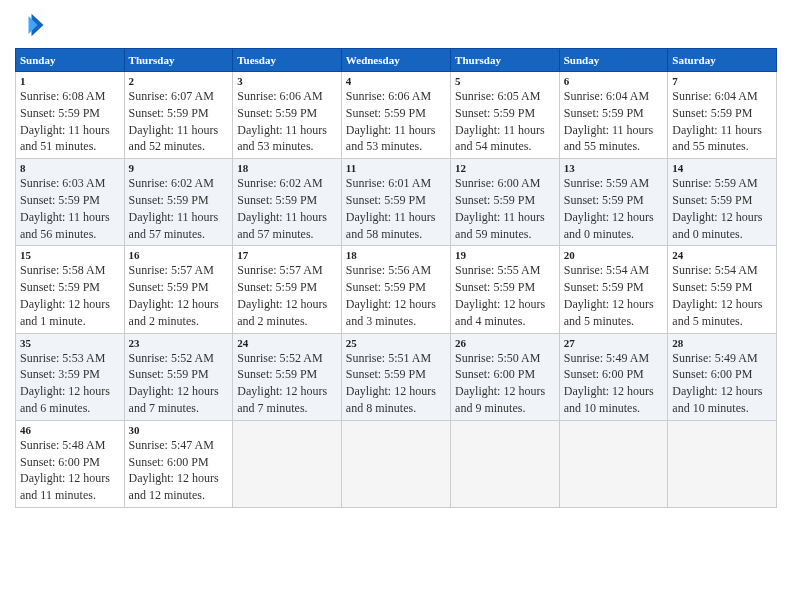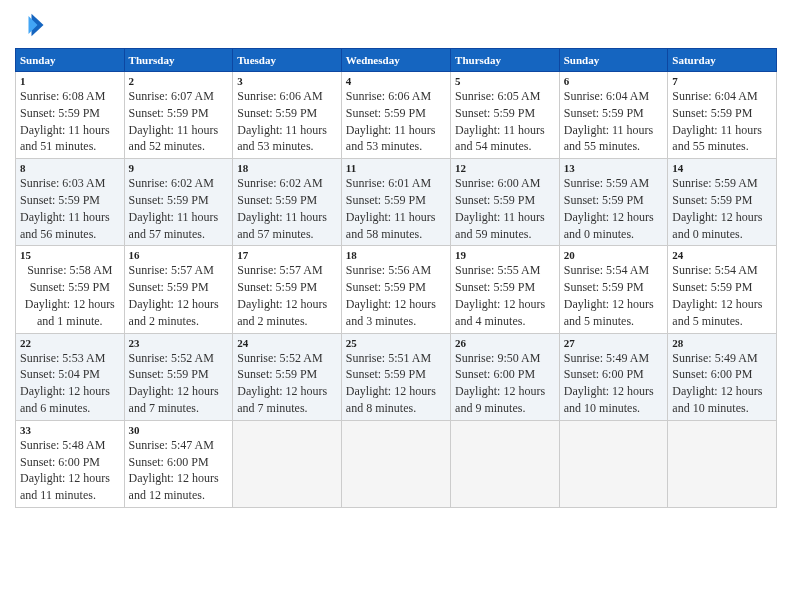--- a/index.html
+++ b/index.html
@@ -215,21 +215,21 @@
           <td>
             <span class="day-num">14</span>
             <div class="day-info" style="white-space: pre-line;">Sunrise: 5:59 AM
 Sunset: 5:59 PM
 Daylight: 12 hours and 0 minutes.</div>
           </td>
         </tr>
         <tr>
           <td>
             <span class="day-num">15</span>
-            <div class="day-info" style="white-space: pre-line; text-align: center;">Sunrise: 5:58 AM
+            <div class="day-info" style="white-space: pre-line;">Sunrise: 5:58 AM
 Sunset: 5:59 PM
 Daylight: 12 hours and 1 minute.</div>
           </td>
           <td>
             <span class="day-num">16</span>
             <div class="day-info" style="white-space: pre-line;">Sunrise: 5:57 AM
 Sunset: 5:59 PM
 Daylight: 12 hours and 2 minutes.</div>
           </td>
           <td>
@@ -258,23 +258,23 @@
           </td>
           <td>
             <span class="day-num">24</span>
             <div class="day-info" style="white-space: pre-line;">Sunrise: 5:54 AM
 Sunset: 5:59 PM
 Daylight: 12 hours and 5 minutes.</div>
           </td>
         </tr>
         <tr>
           <td>
-            <span class="day-num">22</span>
+            <span class="day-num">35</span>
             <div class="day-info" style="white-space: pre-line;">Sunrise: 5:53 AM
-Sunset: 5:04 PM
+Sunset: 3:59 PM
 Daylight: 12 hours and 6 minutes.</div>
           </td>
           <td>
             <span class="day-num">23</span>
             <div class="day-info" style="white-space: pre-line;">Sunrise: 5:52 AM
 Sunset: 5:59 PM
 Daylight: 12 hours and 7 minutes.</div>
           </td>
           <td>
             <span class="day-num">24</span>
@@ -283,40 +283,40 @@
 Daylight: 12 hours and 7 minutes.</div>
           </td>
           <td>
             <span class="day-num">25</span>
             <div class="day-info" style="white-space: pre-line;">Sunrise: 5:51 AM
 Sunset: 5:59 PM
 Daylight: 12 hours and 8 minutes.</div>
           </td>
           <td>
             <span class="day-num">26</span>
-            <div class="day-info" style="white-space: pre-line;">Sunrise: 9:50 AM
+            <div class="day-info" style="white-space: pre-line;">Sunrise: 5:50 AM
 Sunset: 6:00 PM
 Daylight: 12 hours and 9 minutes.</div>
           </td>
           <td>
             <span class="day-num">27</span>
             <div class="day-info" style="white-space: pre-line;">Sunrise: 5:49 AM
 Sunset: 6:00 PM
 Daylight: 12 hours and 10 minutes.</div>
           </td>
           <td>
             <span class="day-num">28</span>
             <div class="day-info" style="white-space: pre-line;">Sunrise: 5:49 AM
 Sunset: 6:00 PM
 Daylight: 12 hours and 10 minutes.</div>
           </td>
         </tr>
         <tr>
           <td>
-            <span class="day-num">33</span>
+            <span class="day-num">46</span>
             <div class="day-info" style="white-space: pre-line;">Sunrise: 5:48 AM
 Sunset: 6:00 PM
 Daylight: 12 hours and 11 minutes.</div>
           </td>
           <td>
             <span class="day-num">30</span>
             <div class="day-info" style="white-space: pre-line;">Sunrise: 5:47 AM
 Sunset: 6:00 PM
 Daylight: 12 hours and 12 minutes.</div>
           </td>

